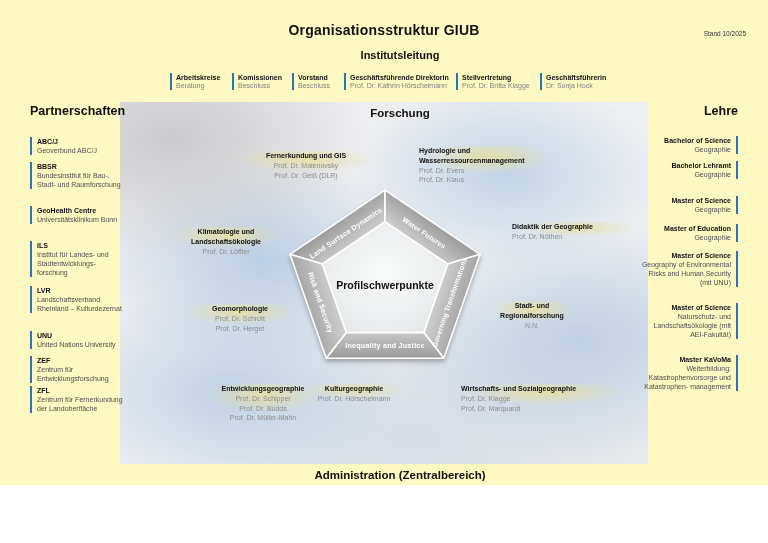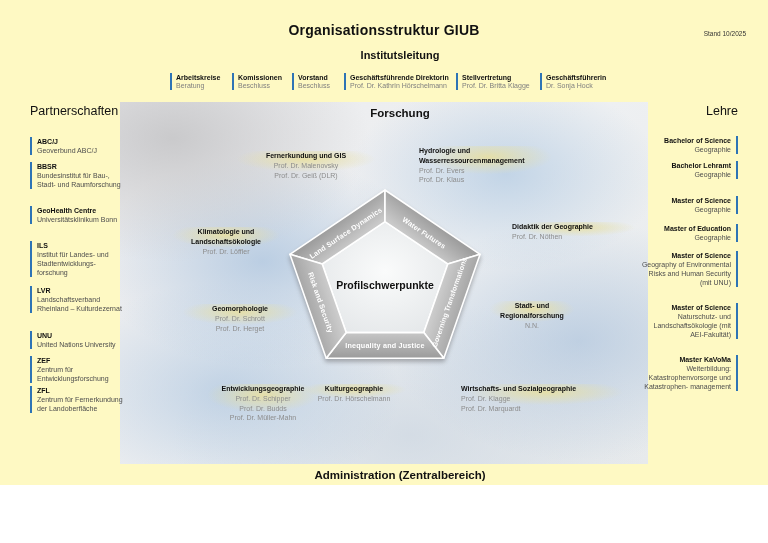--- a/index.html
+++ b/index.html
@@ -5,21 +5,21 @@
   html,body{margin:0;padding:0;background:#fff;}
   .page{position:relative;width:768px;height:485px;background:#fef9c3;
         font-family:"Liberation Sans",sans-serif;overflow:hidden;color:#111;}
   .h1{position:absolute;left:0;top:22px;width:100%;text-align:center;
       font-size:14px;font-weight:bold;letter-spacing:.2px;}
   .stand{position:absolute;right:22px;top:30px;font-size:6.5px;color:#333;}
   .h2{position:absolute;font-size:11px;font-weight:bold;padding-left:16px;}
   #hd-institutsleitung{left:0;top:49px;width:100%;text-align:center;}
   #hd-forschung{left:120px;top:107px;width:528px;text-align:center;font-size:11.5px;}
   #hd-administration{left:0;top:469px;width:100%;text-align:center;font-size:11.5px;}
-  .sidehead{position:absolute;font-size:12.5px;font-weight:normal;}
+  .sidehead{position:absolute;font-size:12.5px;font-weight:bold;}
   #hd-partnerschaften{left:30px;top:104px;}
   #hd-lehre{right:30px;top:104px;margin-left:12px;}
   .central{position:absolute;left:120px;top:102px;width:528px;height:362px;
     background:
       radial-gradient(60% 55% at 10% 10%, rgba(198,198,200,.90), rgba(198,198,200,0) 62%),
       radial-gradient(45% 42% at 27% 44%, rgba(170,195,222,.75), rgba(170,195,222,0) 70%),
       radial-gradient(42% 38% at 73% 20%, rgba(176,201,226,.70), rgba(176,201,226,0) 70%),
       radial-gradient(50% 46% at 87% 66%, rgba(168,192,219,.65), rgba(168,192,219,0) 72%),
       radial-gradient(46% 42% at 20% 80%, rgba(175,199,224,.70), rgba(175,199,224,0) 72%),
       radial-gradient(60% 50% at 55% 92%, rgba(196,208,221,.60), rgba(196,208,221,0) 75%),

